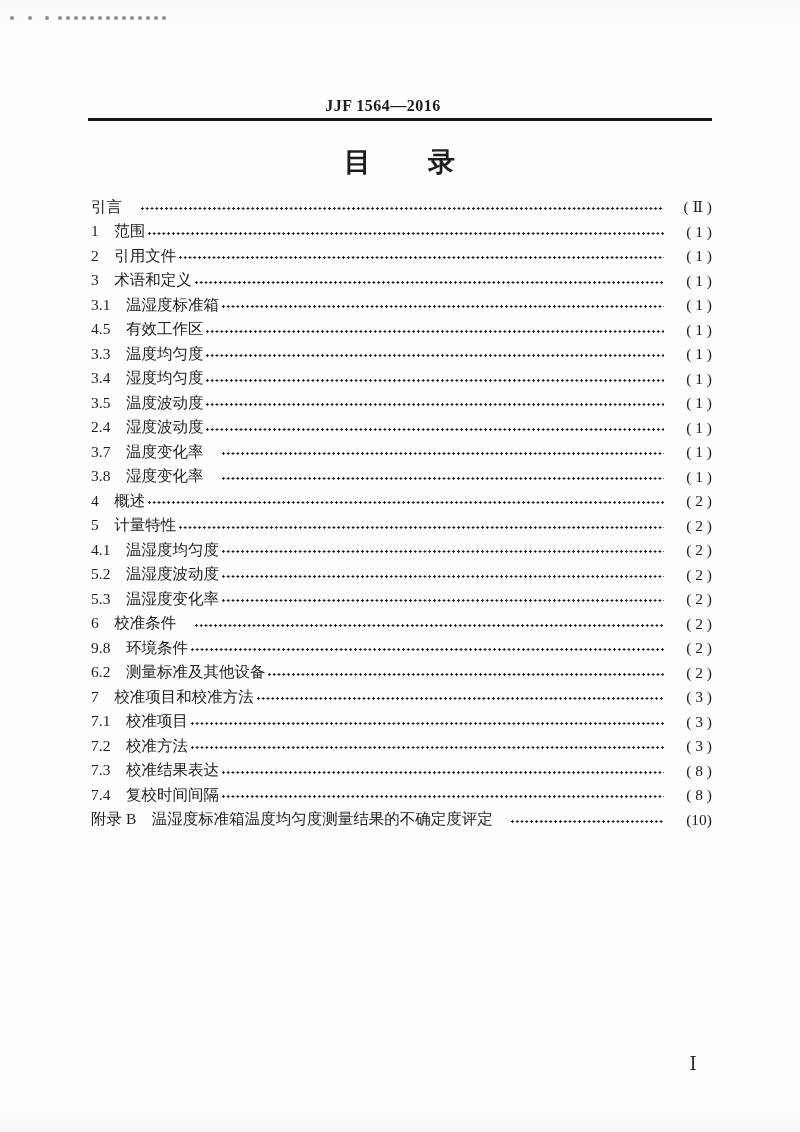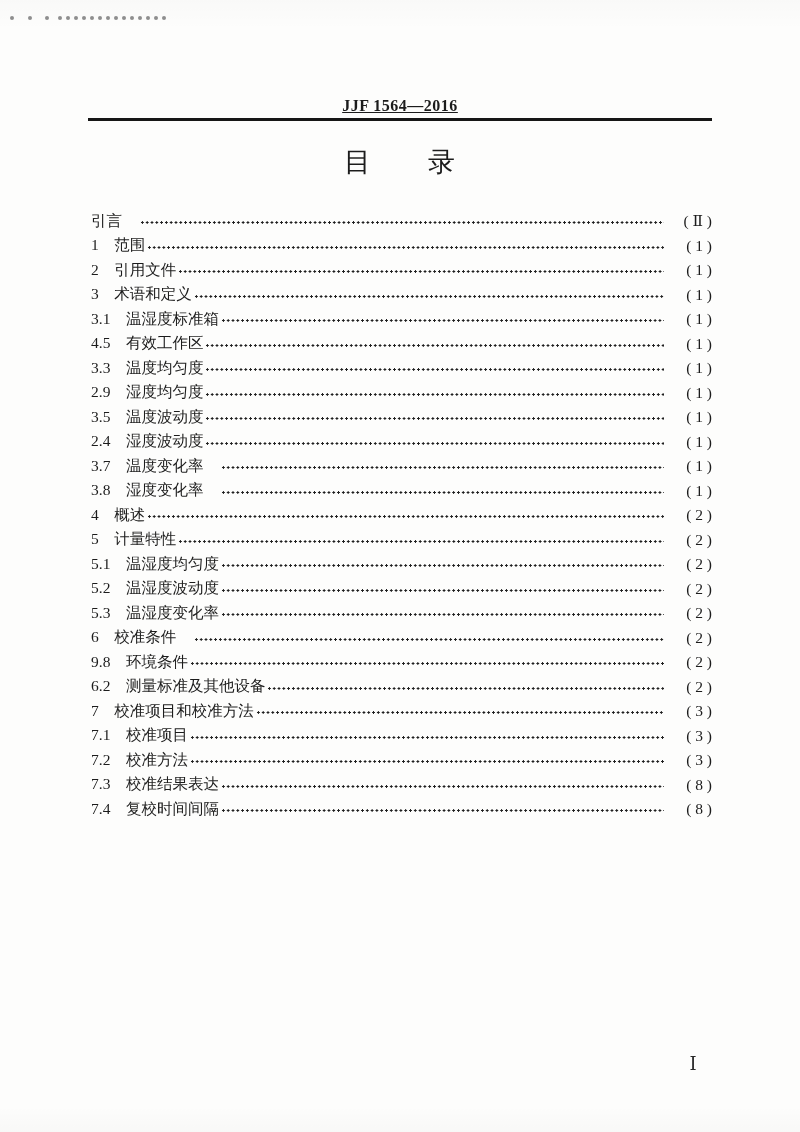--- a/index.html
+++ b/index.html
@@ -37,53 +37,52 @@
     width: 4px;
     height: 4px;
     border-radius: 50%;
     background: #8e8e8e;
     top: 16px;
   }
 
   .doc-code {
     position: absolute;
     top: 97px;
-    left: 88px;
+    left: 71px;
     width: 624px;
     text-align: center;
     font-size: 16px;
     font-weight: bold;
     letter-spacing: 0.5px;
     white-space: pre;
-    text-decoration: underline;
   }
   .header-rule {
     position: absolute;
     top: 118px;
     left: 88px;
     width: 624px;
     height: 2.5px;
     background: #161616;
   }
 
   .page-title {
     position: absolute;
     top: 144px;
     left: 88px;
     width: 624px;
     text-align: center;
     font-size: 27px;
-    font-weight: normal;
+    font-weight: bold;
     white-space: pre;
     letter-spacing: 1px;
   }
 
   .toc-list {
     position: absolute;
-    top: 209px;
+    top: 195px;
     left: 91px;
     width: 621px;
   }
   .toc-row {
     display: flex;
     align-items: center;
     height: 24.5px;
     font-size: 15.5px;
   }
   .toc-label {
@@ -186,21 +185,21 @@
     <span class="toc-page">( 1 )</span>
   </div>
 
   <div class="toc-row">
     <span class="toc-label">3.3　温度均匀度</span>
     <span class="dot-leader"></span>
     <span class="toc-page">( 1 )</span>
   </div>
 
   <div class="toc-row">
-    <span class="toc-label">2.9　湿度均匀度</span>
+    <span class="toc-label">3.4　湿度均匀度</span>
     <span class="dot-leader"></span>
     <span class="toc-page">( 1 )</span>
   </div>
 
   <div class="toc-row">
     <span class="toc-label">3.5　温度波动度</span>
     <span class="dot-leader"></span>
     <span class="toc-page">( 1 )</span>
   </div>
 
@@ -228,21 +227,21 @@
     <span class="toc-page">( 2 )</span>
   </div>
 
   <div class="toc-row">
     <span class="toc-label">5　计量特性</span>
     <span class="dot-leader"></span>
     <span class="toc-page">( 2 )</span>
   </div>
 
   <div class="toc-row">
-    <span class="toc-label">5.1　温湿度均匀度</span>
+    <span class="toc-label">4.1　温湿度均匀度</span>
     <span class="dot-leader"></span>
     <span class="toc-page">( 2 )</span>
   </div>
 
   <div class="toc-row">
     <span class="toc-label">5.2　温湿度波动度</span>
     <span class="dot-leader"></span>
     <span class="toc-page">( 2 )</span>
   </div>
 
@@ -294,17 +293,22 @@
     <span class="toc-page">( 8 )</span>
   </div>
 
   <div class="toc-row">
     <span class="toc-label">7.4　复校时间间隔</span>
     <span class="dot-leader"></span>
     <span class="toc-page">( 8 )</span>
   </div>
 
 
+  <div class="toc-row">
+    <span class="toc-label">附录 B　温湿度标准箱温度均匀度测量结果的不确定度评定　</span>
+    <span class="dot-leader"></span>
+    <span class="toc-page">(10)</span>
+  </div>
 
 
 </div>
 
 <div class="footer-page-number">Ⅰ</div>
 
 </body></html>

